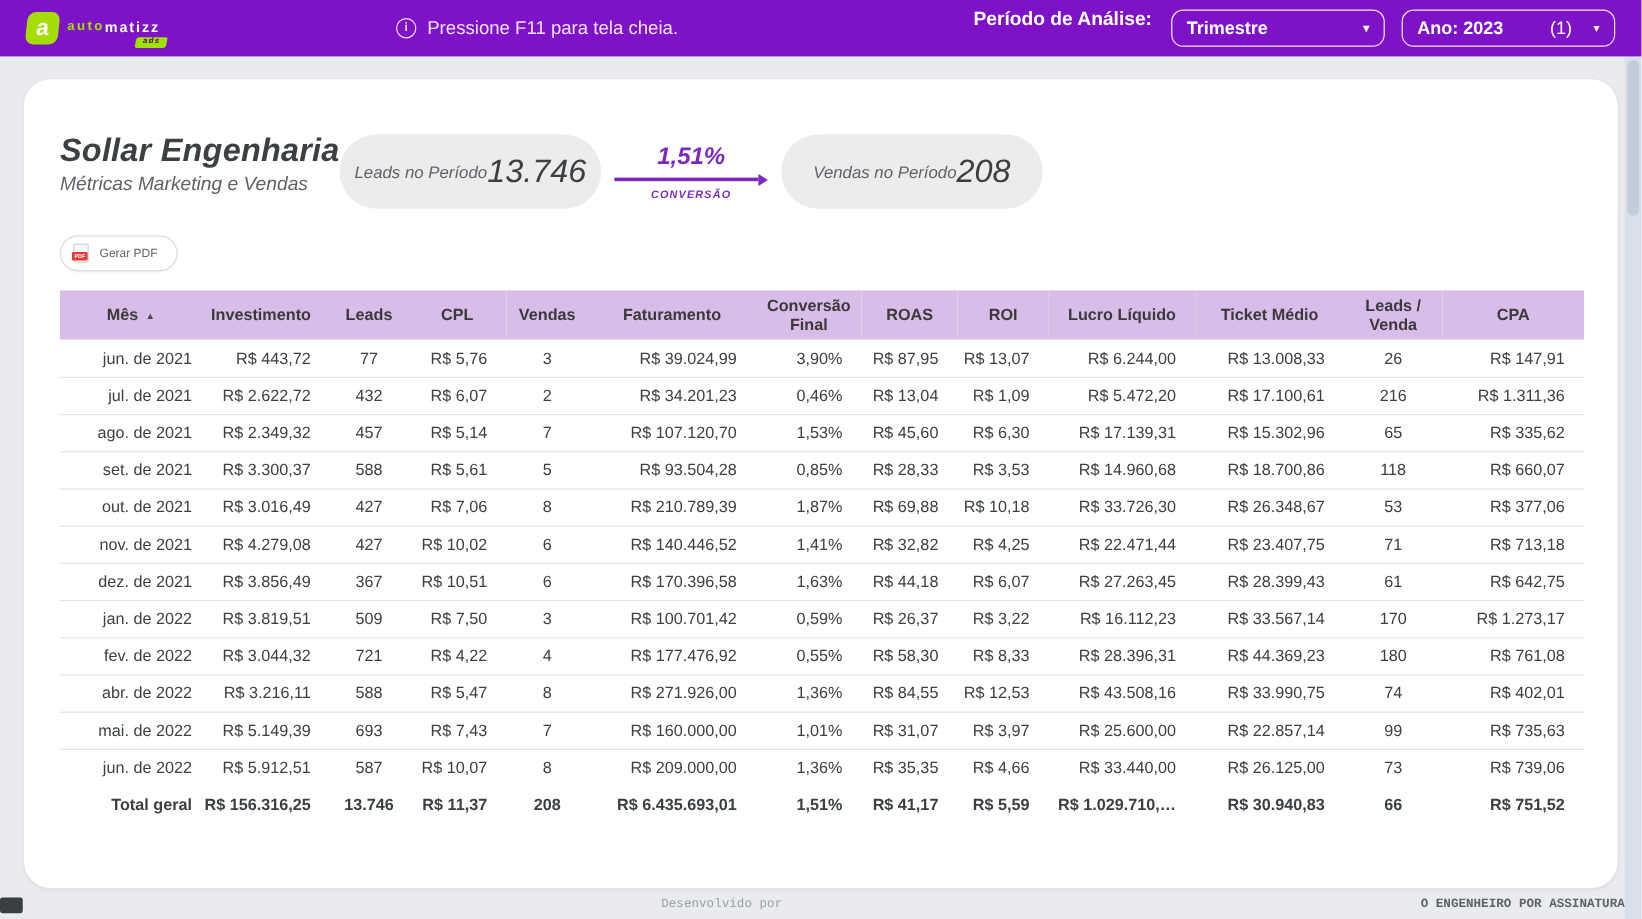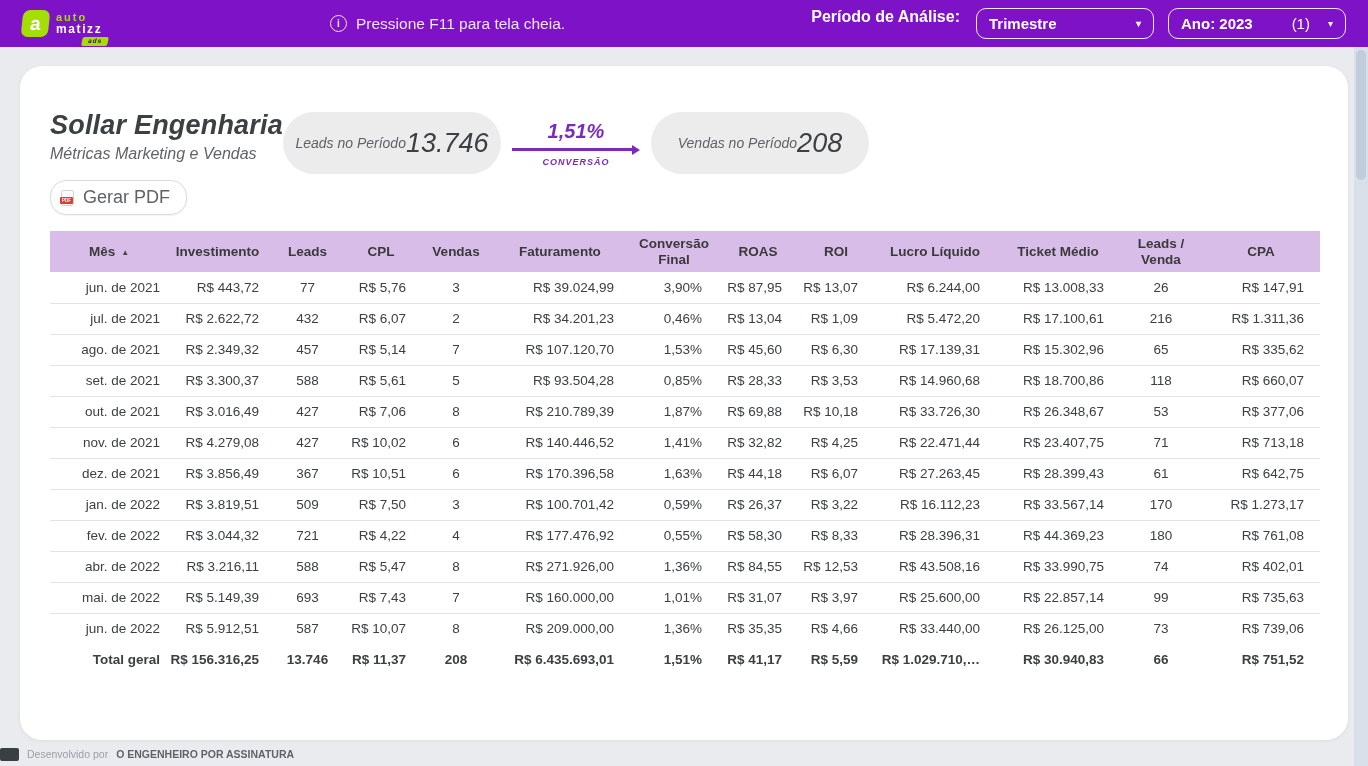--- a/index.html
+++ b/index.html
@@ -16,21 +16,21 @@
     display:flex; align-items:center; padding:0 22px;
     position:relative; z-index:5;
   }
   .logo { display:flex; align-items:center; gap:7px; cursor:pointer; }
   .logo-icon {
     width:27px; height:27px; border-radius:7px;
     background:var(--brand-green,#a4de04);
     display:flex; align-items:center; justify-content:center;
     color:#fff; font-weight:800; font-size:19px; transform:skewX(-6deg);
   }
-  .logo-text { display:flex; flex-direction:column; line-height:1.02; position:relative; }
+  .logo-text { display:flex; line-height:1.02; position:relative; }
   .logo-top { color:var(--brand-green,#a4de04); font-size:11px; font-weight:800; letter-spacing:2px; }
   .logo-bottom { color:#fff; font-size:12px; font-weight:800; letter-spacing:1.6px; }
   .logo-badge {
     position:absolute; right:-6px; bottom:-10px;
     background:var(--brand-green,#a4de04); color:#3c0a5e;
     font-size:6.5px; font-weight:800; padding:1px 6px; border-radius:2px;
     transform:skewX(-12deg); letter-spacing:1px;
   }
   .hint { 
     position:absolute; left:330px; right:0; top:0; height:47px;
@@ -75,23 +75,23 @@
   .conv-value { font-size:20px; font-weight:700; color:var(--accent-purple,#7b2abe); }
   .conv-arrow { display:flex; align-items:center; width:128px; }
   .conv-line { height:2.5px; background:var(--accent-purple,#7b2abe); flex:1; }
   .conv-head {
     width:0; height:0; border-left:8px solid var(--accent-purple,#7b2abe);
     border-top:5px solid transparent; border-bottom:5px solid transparent;
   }
   .conv-label { font-size:9px; letter-spacing:1px; color:var(--accent-purple,#7b2abe); font-weight:600; }
 
   .pdf-btn {
-    margin-top:6px; display:inline-flex; align-items:center; gap:9px;
+    margin-top:22px; display:inline-flex; align-items:center; gap:9px;
     border:1px solid #dadce0; border-radius:16px; background:#fff;
-    padding:6px 16px 6px 10px; font-size:18px; color:#5f6368; cursor:pointer;
+    padding:6px 16px 6px 10px; font-size:10px; color:#5f6368; cursor:pointer;
     box-shadow:0 1px 2px rgba(0,0,0,.05);
   }
   .pdf-icon { position:relative; width:13px; height:16px; background:#fbfbfb; border:1px solid #d2d2d2; border-radius:2px; }
   .pdf-icon::after {
     content:"PDF"; position:absolute; left:-2px; bottom:1px;
     background:#e53935; color:#fff; font-size:4.5px; font-weight:700;
     padding:1px 2px; border-radius:1px;
   }
 
   
@@ -116,21 +116,21 @@
 
   
   col.w0{width:110px} col.w1{width:115px} col.w2{width:65px} col.w3{width:82px}
   col.w4{width:68px} col.w5{width:140px} col.w6{width:88px} col.w7{width:80px}
   col.w8{width:76px} col.w9{width:122px} col.w10{width:124px} col.w11{width:82px}
   col.w12{width:118px}
 
   
   .footer {
     position:absolute; left:0; right:14px; bottom:0; height:24px;
-    display:flex; align-items:center; justify-content:flex-start; gap:8px;
+    display:flex; align-items:center; justify-content:space-between; gap:8px;font-family:Liberation Mono, monospace;
   }
   .footer-badge { width:19px; height:13px; background:#3a3f44; border-radius:2px; }
   .footer-text { font-size:10.5px; color:#9aa0a6; }
   .footer-author { font-size:10.5px; font-weight:700; color:#5f6368; }
 
   
   .scrollbar {
     position:absolute; top:47px; right:0; bottom:0; width:14px;
     background:#dae0ea;
   }

